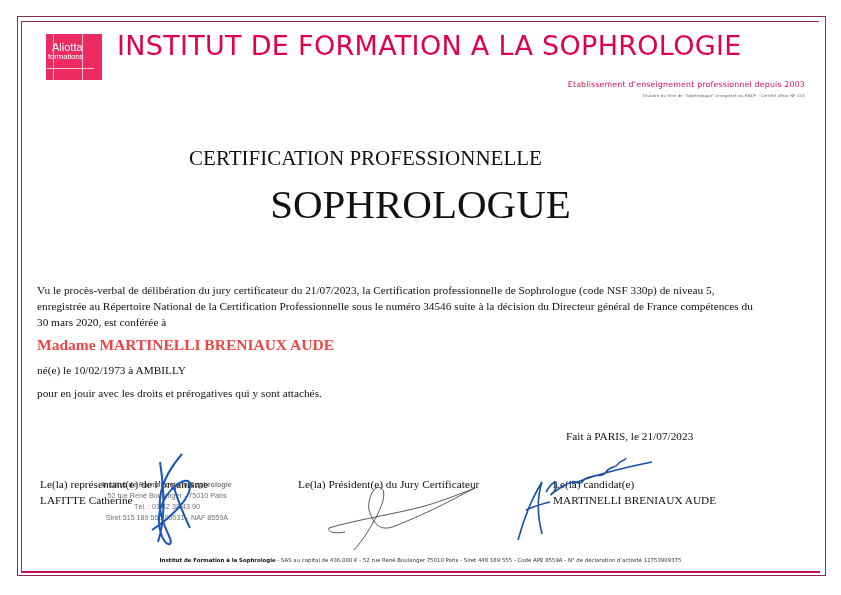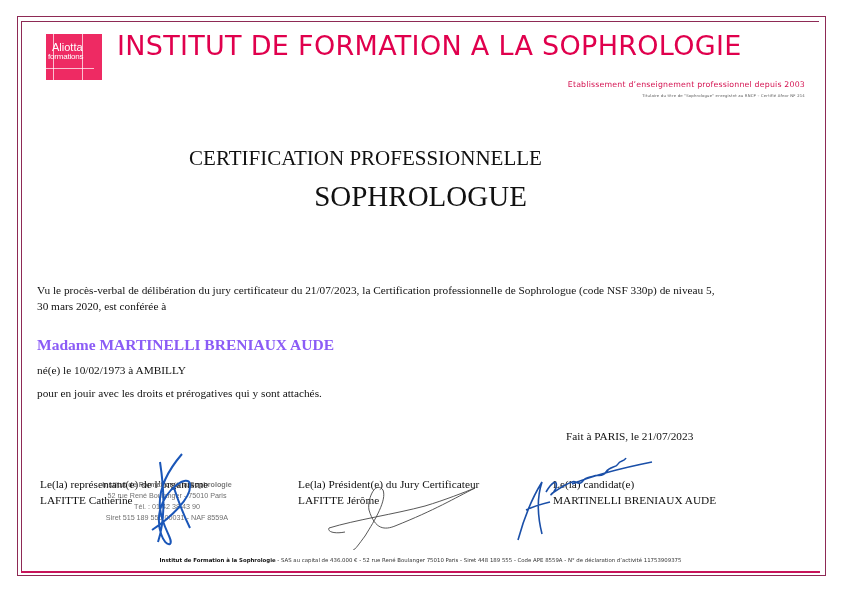--- a/index.html
+++ b/index.html
@@ -10,23 +10,23 @@
   .logo { position: absolute; left: 46px; top: 34px; width: 56px; height: 46px; background: #ee2a63; overflow: hidden; }
   .logo .line-v1 { position: absolute; left: 7px; top: 0; width: 1px; height: 46px; background: rgba(255,255,255,0.7); }
   .logo .line-v2 { position: absolute; left: 36px; top: 0; width: 1px; height: 46px; background: rgba(255,255,255,0.7); }
   .logo .line-h1 { position: absolute; left: 0; top: 34px; width: 48px; height: 1px; background: rgba(255,255,255,0.7); }
   .logo .txt1 { position: absolute; left: 6px; top: 8px; font-family: "Liberation Sans", sans-serif; font-size: 11px; color: #fff; line-height: 11px; }
   .logo .txt2 { position: absolute; left: 2px; top: 18px; font-family: Liberation Sans, sans-serif; font-size: 8px; color: #fff; line-height: 9px; letter-spacing: -0.2px; }
   .main-title { position: absolute; left: 117px; top: 30px; font-family: "DejaVu Sans", sans-serif; font-size: 27px; color: #e0004d; letter-spacing: 0.3px; white-space: nowrap; }
   .tagline { position: absolute; right: 36px; top: 80px; font-family: "DejaVu Sans", sans-serif; font-size: 7.8px; color: #d4104f; white-space: nowrap; letter-spacing: 0.2px; }
   .subtagline { position: absolute; right: 36px; top: 93px; font-family: "DejaVu Sans", sans-serif; font-size: 3.8px; color: #555; white-space: nowrap; letter-spacing: 0.2px; }
   .cert-title { position: absolute; left: 0; width: 731px; top: 146px; text-align: center; font-size: 21px; color: #111; }
-  .cert-name { position: absolute; left: 0; width: 841px; top: 180px; text-align: center; font-size: 29px; color: #111; }
+  .cert-name { position: absolute; left: 0; width: 841px; top: 180px; text-align: center; font-size: 41px; color: #111; }
   .body-text { position: absolute; left: 37px; top: 282px; width: 770px; font-size: 11.3px; line-height: 16px; color: #111; }
-  .recipient { position: absolute; left: 37px; top: 336px; font-size: 15.5px; font-weight: bold; color: #8b5cf6; }
+  .recipient { position: absolute; left: 37px; top: 336px; font-size: 15.5px; font-weight: bold; color: #ef4444; }
   .birth { position: absolute; left: 37px; top: 364px; font-size: 11.3px; color: #111; }
   .rights { position: absolute; left: 37px; top: 387px; font-size: 11.3px; color: #111; }
   .done-at { position: absolute; left: 566px; top: 430px; font-size: 11.3px; color: #111; }
   .sig-block { position: absolute; font-size: 11.3px; line-height: 16px; color: #111; }
   .sig1 { left: 40px; top: 476px; }
   .sig2 { left: 298px; top: 476px; }
   .sig3 { left: 553px; top: 476px; }
   .stamp { position: absolute; left: 97px; top: 479px; width: 140px; font-family: "Liberation Sans", sans-serif; font-size: 7.2px; line-height: 11px; color: #555; text-align: center; opacity: 0.85; }
   .signature-svg { position: absolute; pointer-events: none; }
   .footer { position: absolute; left: 0; width: 841px; top: 557px; text-align: center; font-family: "DejaVu Sans", sans-serif; font-size: 5.4px; color: #333; white-space: nowrap; }
@@ -49,20 +49,21 @@
 
 <div class="main-title">INSTITUT DE FORMATION A LA SOPHROLOGIE</div>
 <div class="tagline">Etablissement d’enseignement professionnel depuis 2003</div>
 <div class="subtagline">Titulaire du titre de "Sophrologue" enregistré au RNCP – Certifié Afnor NF 214</div>
 
 <div class="cert-title">CERTIFICATION PROFESSIONNELLE</div>
 <div class="cert-name">SOPHROLOGUE</div>
 
 <div class="body-text">
   <div>Vu le procès-verbal de délibération du jury certificateur du 21/07/2023, la Certification professionnelle de Sophrologue (code NSF 330p) de niveau 5,</div>
+  <div>enregistrée au Répertoire National de la Certification Professionnelle sous le numéro 34546 suite à la décision du Directeur général de France compétences du</div>
   <div>30 mars 2020, est conférée à</div>
 </div>
 
 <div class="recipient">Madame MARTINELLI BRENIAUX AUDE</div>
 <div class="birth">né(e) le 10/02/1973 à AMBILLY</div>
 <div class="rights">pour en jouir avec les droits et prérogatives qui y sont attachés.</div>
 <div class="done-at">Fait à PARIS, le 21/07/2023</div>
 
 <div class="stamp">
   <div style="font-weight:bold;color:#666;">Institut de Formation à la Sophrologie</div>
@@ -70,21 +71,20 @@
   <div>Tél. : 01 42 38 43 90</div>
   <div>Siret 515 189 555 00031 - NAF 8559A</div>
 </div>
 
 <div class="sig-block sig1">
   <div>Le(la) représentant(e) de l’organisme</div>
   <div>LAFITTE Catherine</div>
 </div>
 <div class="sig-block sig2">
   <div>Le(la) Président(e) du Jury Certificateur</div>
-  <div>LAFITTE Jérôme</div>
 </div>
 <div class="sig-block sig3">
   <div>Le(la) candidat(e)</div>
   <div>MARTINELLI BRENIAUX AUDE</div>
 </div>
 
 <svg class="signature-svg" style="left:130px;top:448px;" width="80" height="100" viewBox="0 0 80 100">
   <path d="M52 6 C40 20, 28 40, 30 60 C32 80, 44 92, 40 96 C34 98, 26 80, 30 62 C36 40, 58 26, 60 36 C62 50, 40 70, 22 82 M30 14 C34 40, 36 70, 28 94 M44 40 C50 58, 56 72, 60 80" fill="none" stroke="#1a56b8" stroke-width="2"></path>
 </svg>
 <svg class="signature-svg" style="left:325px;top:470px;" width="160" height="80" viewBox="0 0 160 80">

